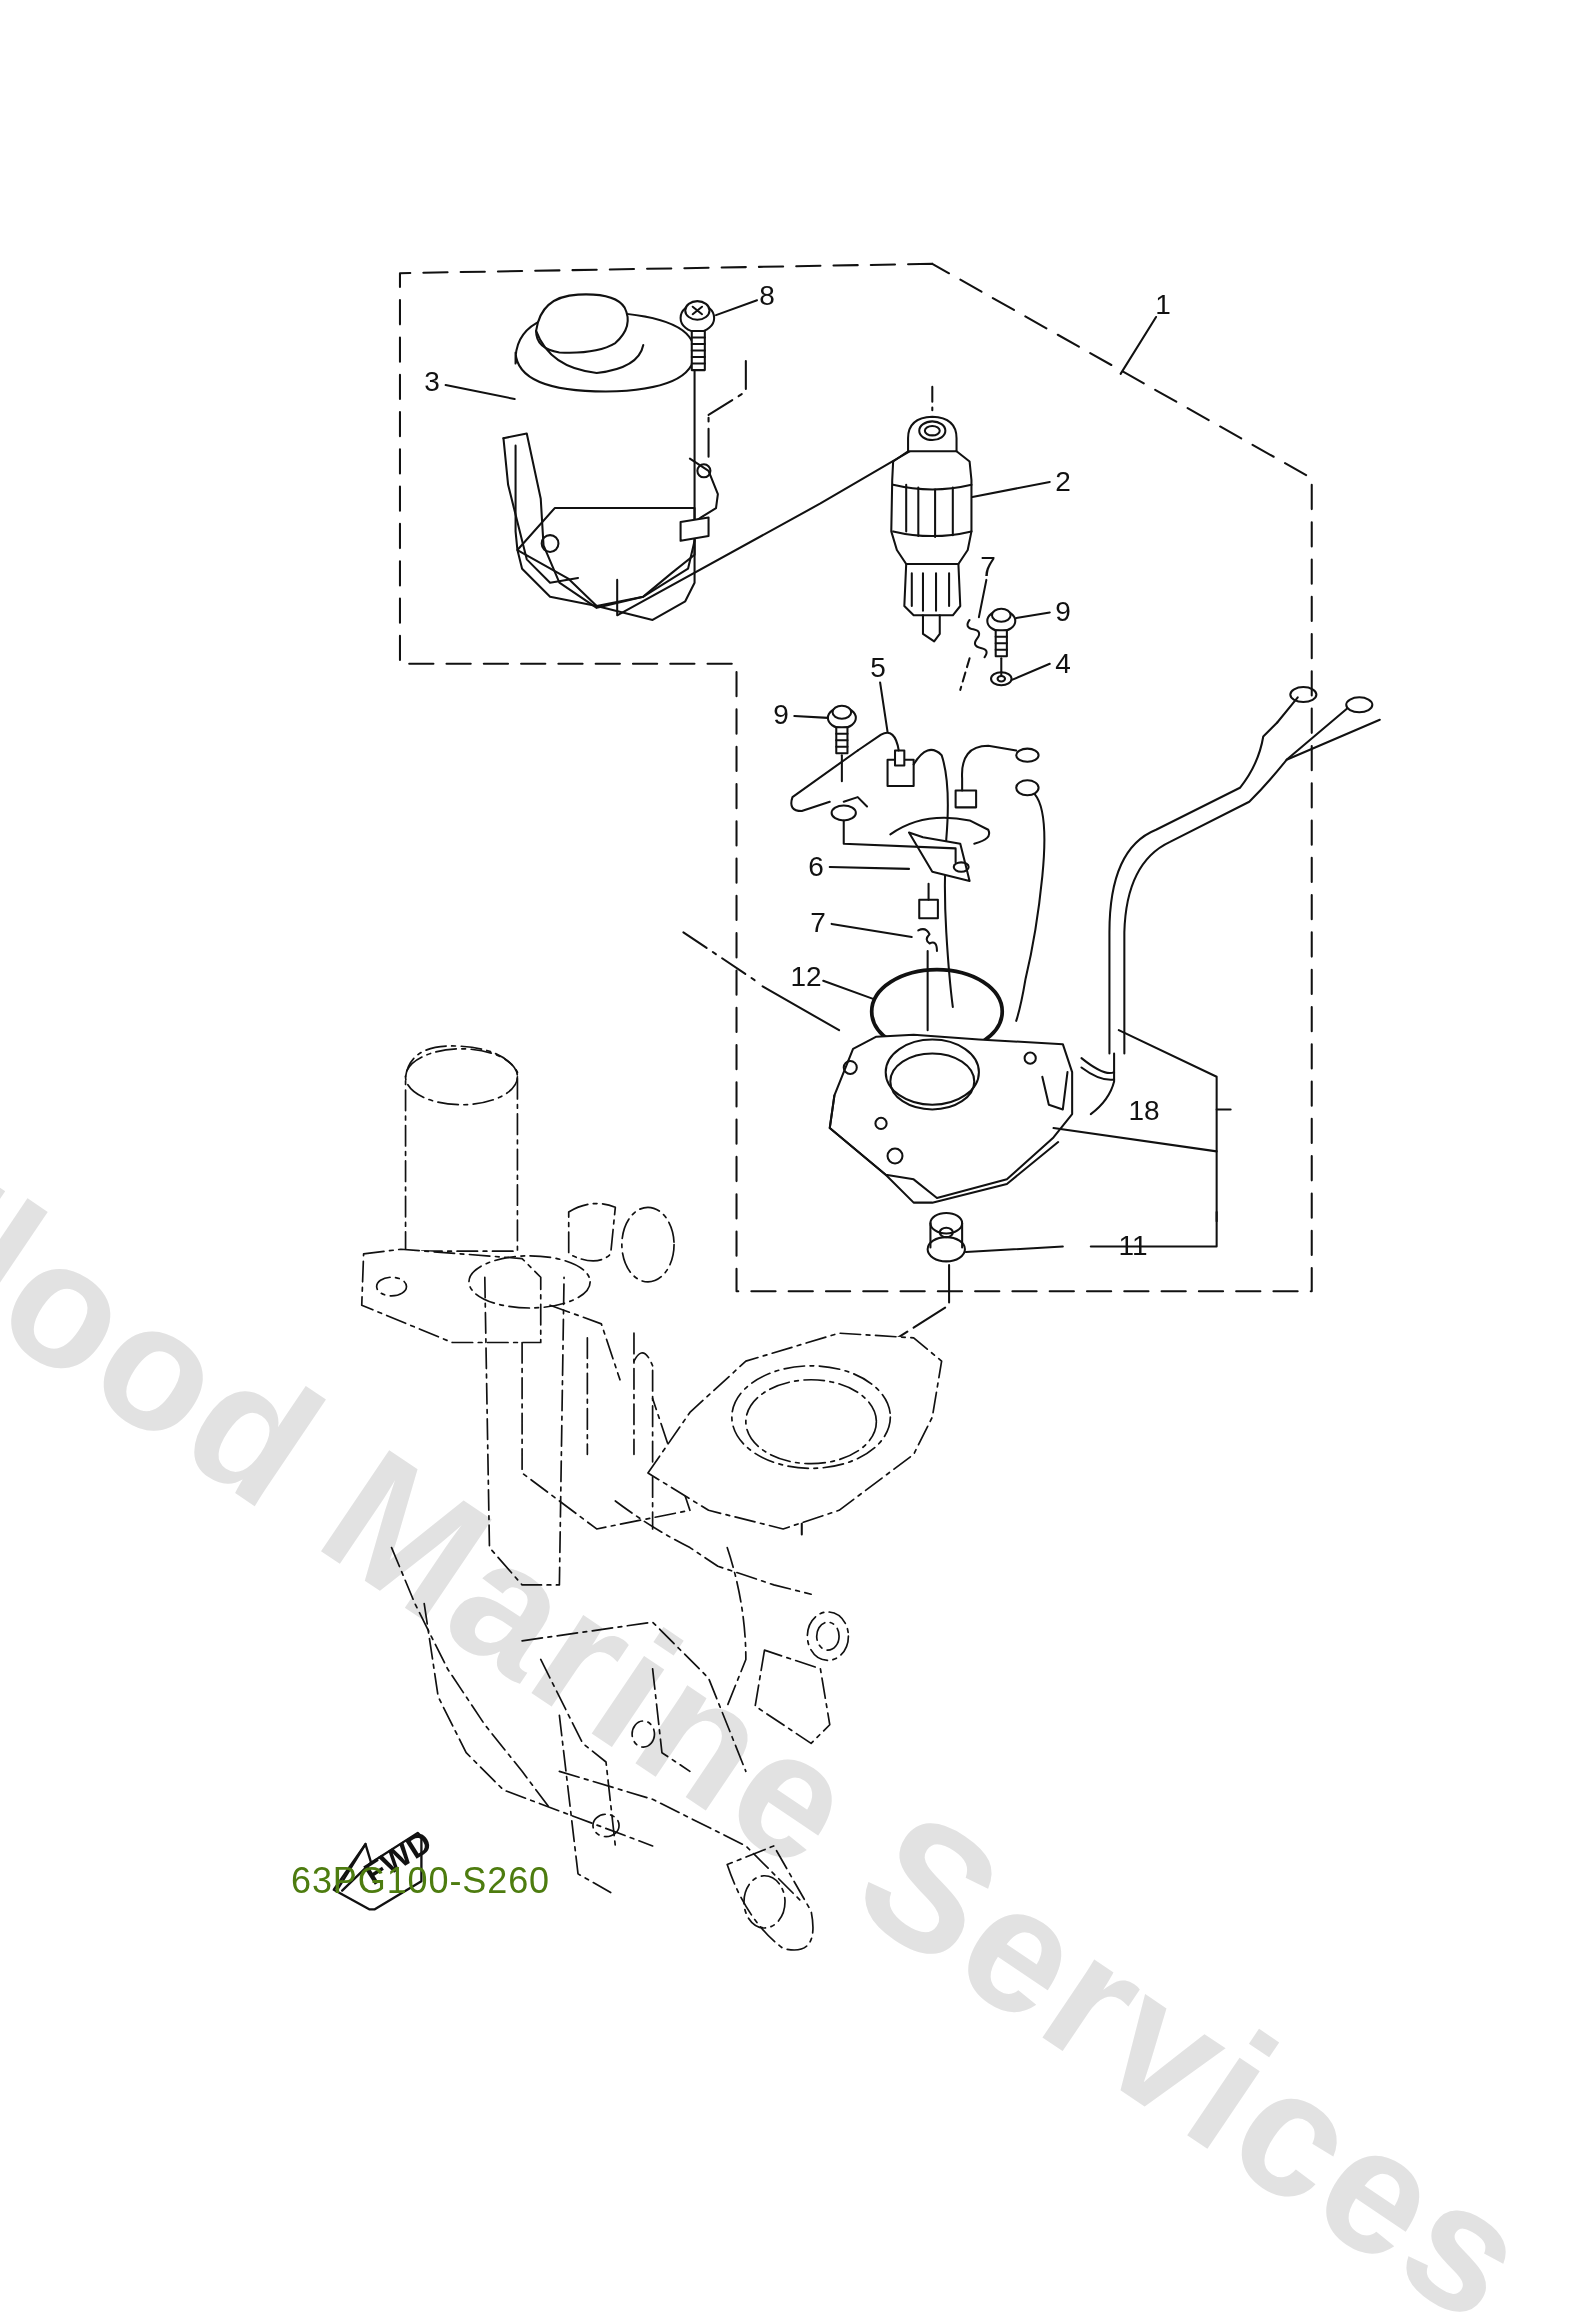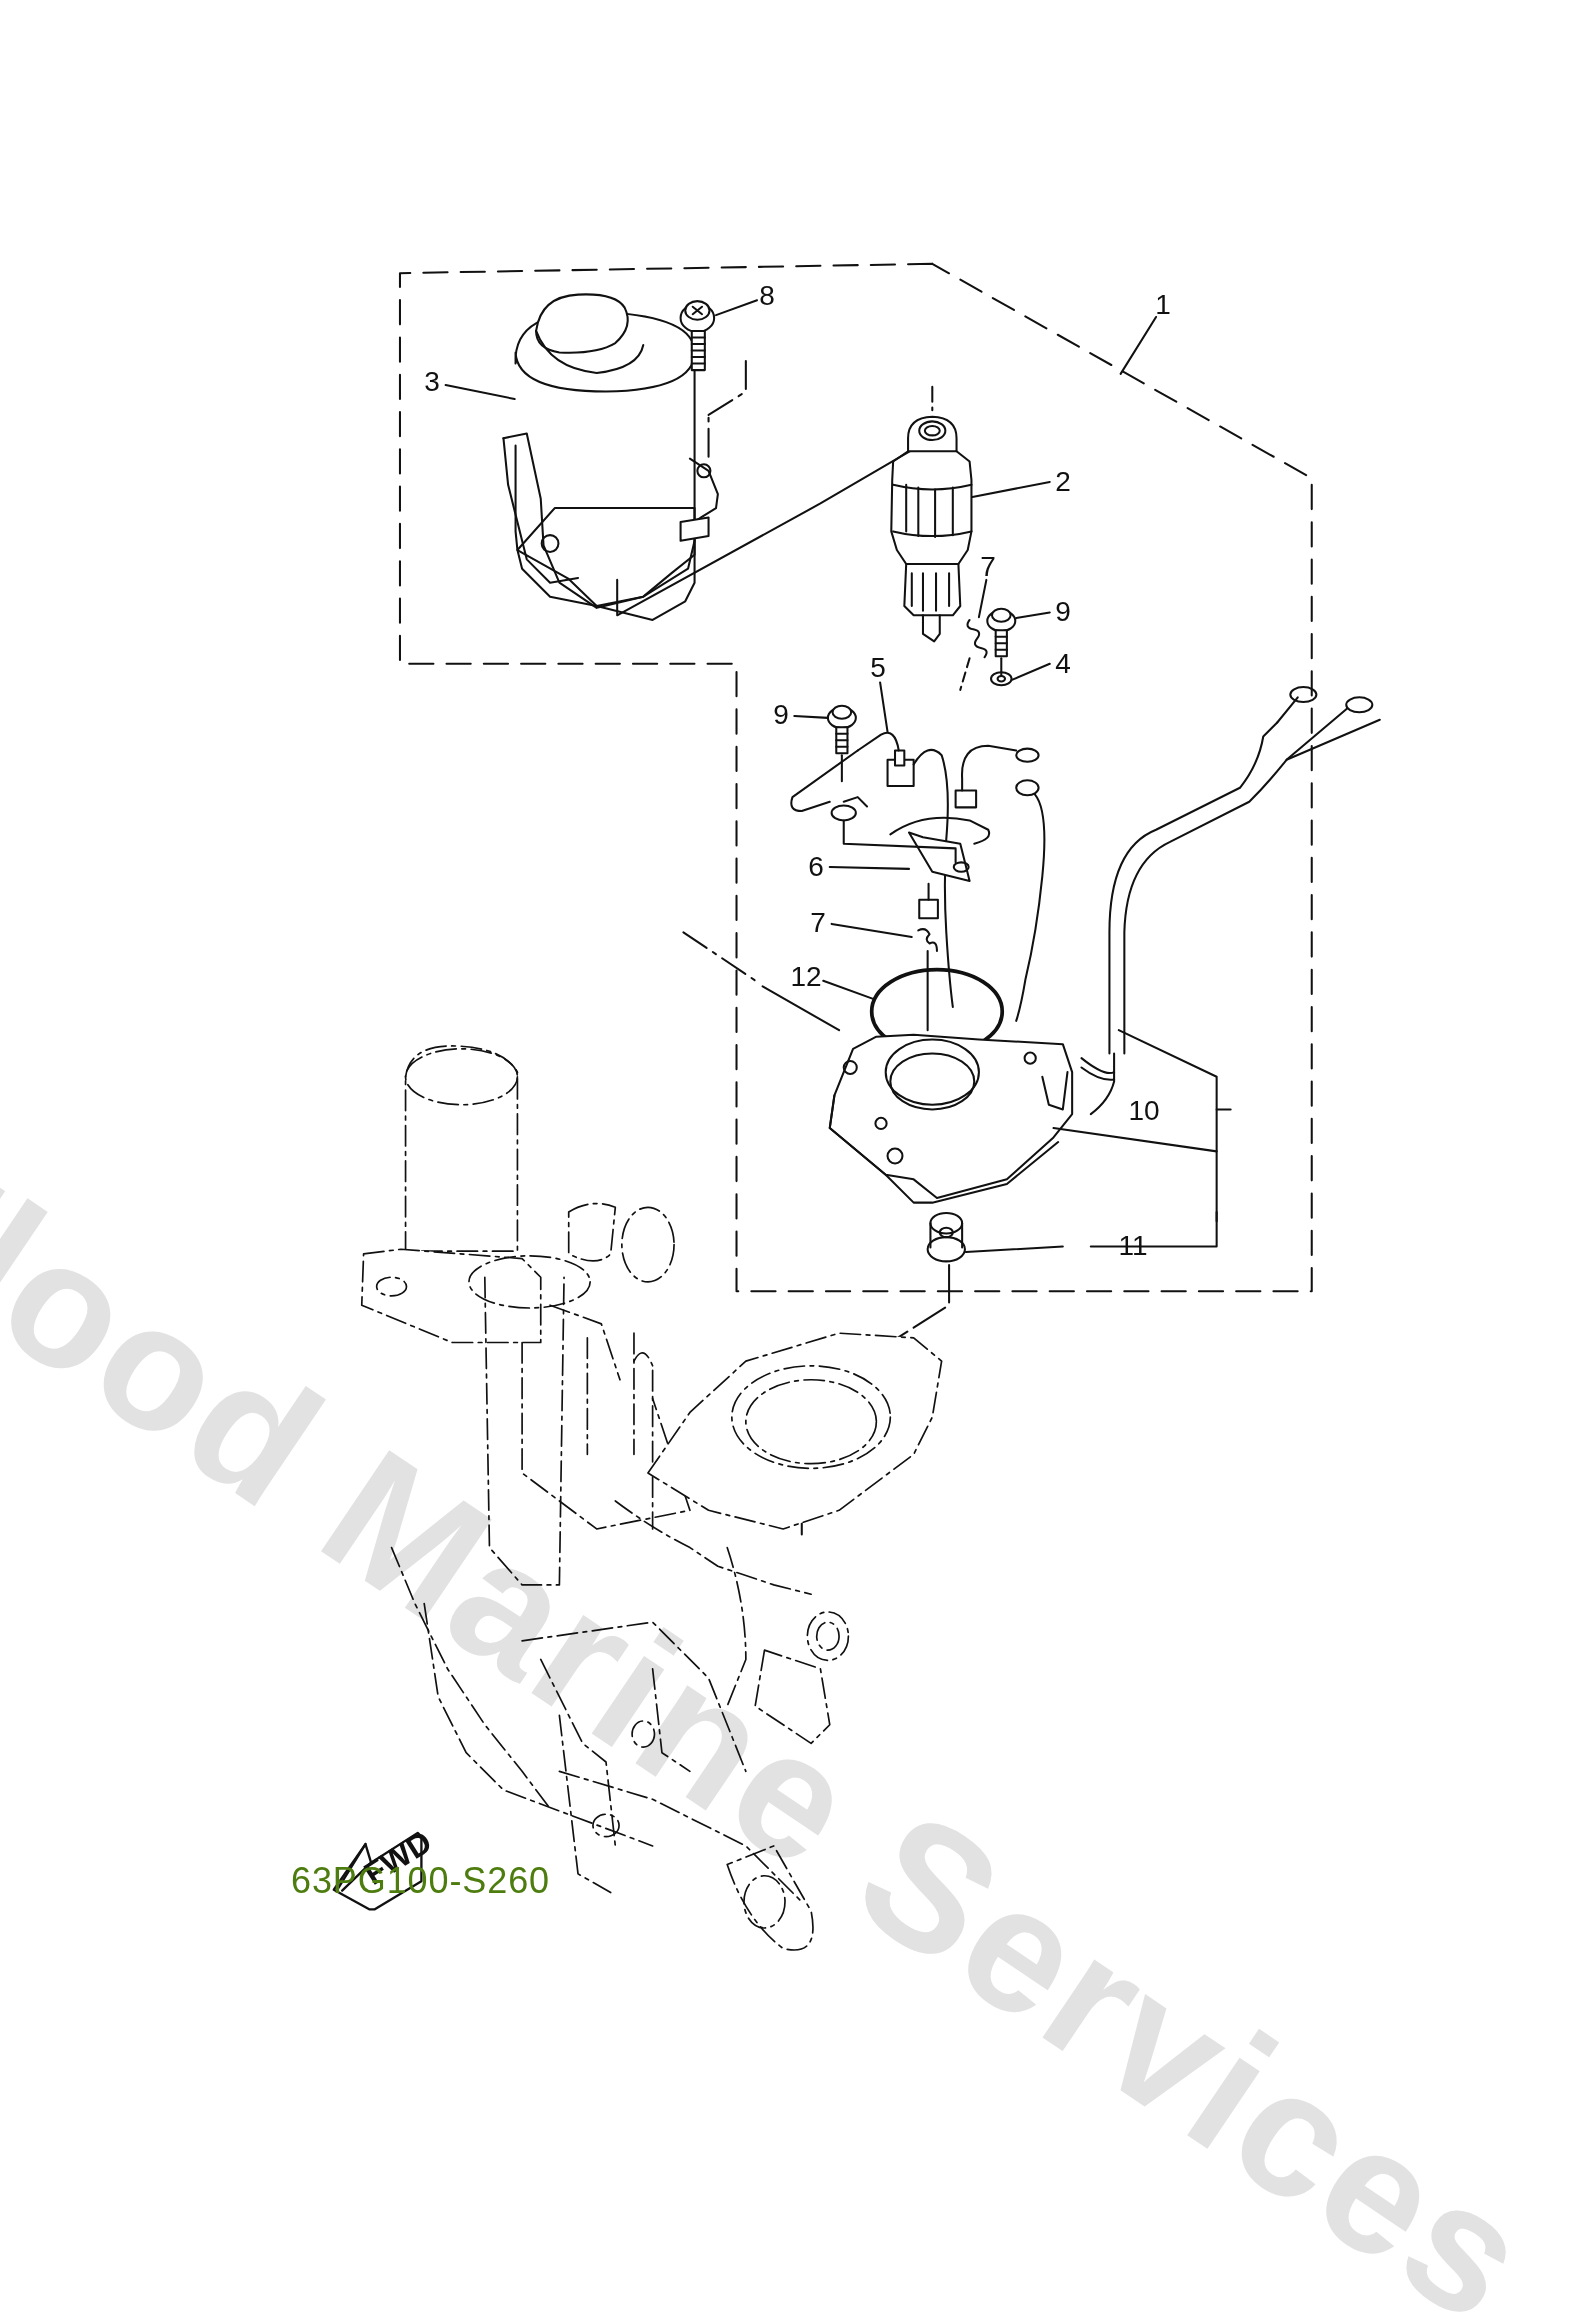--- a/index.html
+++ b/index.html
@@ -227,19 +227,19 @@
     <div class="callout" style="left: 1063px; top: 482px;">2</div>
     <div class="callout" style="left: 432px; top: 382px;">3</div>
     <div class="callout" style="left: 1063px; top: 664px;">4</div>
     <div class="callout" style="left: 878px; top: 668px;">5</div>
     <div class="callout" style="left: 816px; top: 867px;">6</div>
     <div class="callout" style="left: 988px; top: 567px;">7</div>
     <div class="callout" style="left: 818px; top: 923px;">7</div>
     <div class="callout" style="left: 767px; top: 296px;">8</div>
     <div class="callout" style="left: 781px; top: 715px;">9</div>
     <div class="callout" style="left: 1063px; top: 612px;">9</div>
-    <div class="callout" style="left: 1144px; top: 1111px;">10</div>
+    <div class="callout" style="left: 1144px; top: 1111px;">18</div>
     <div class="callout" style="left: 1133px; top: 1246px; text-align: right;">11</div>
     <div class="callout" style="left: 806px; top: 977px; text-align: right;">12</div>
   </div>
 
 <div class="ref-code">63PG100-S260</div>
 
 
 </body></html>

